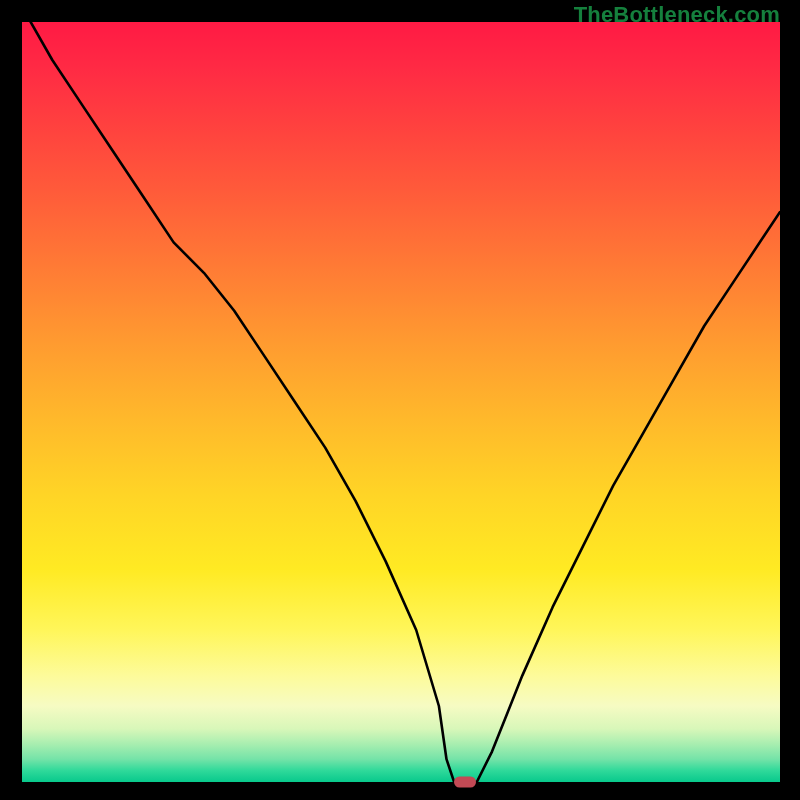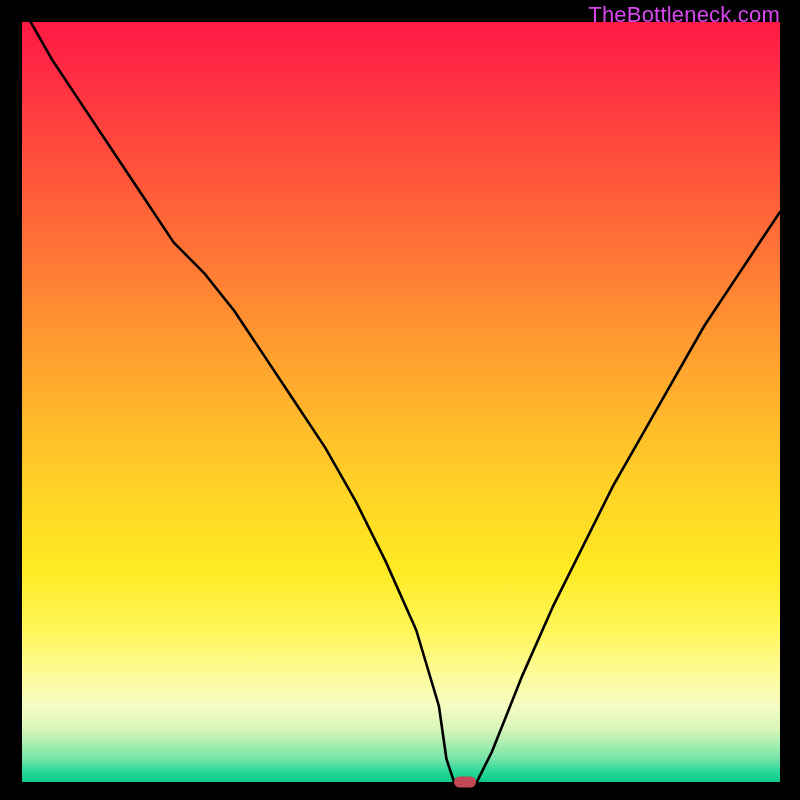--- a/index.html
+++ b/index.html
@@ -42,24 +42,24 @@
       #a8eeb0 95%,
       #74e3a8 97%,
       #2fd99a 98.5%,
       #08c98c 100%
     );
   }
   .watermark {
     position: absolute;
     top: 2px;
     right: 20px;
-    color: #d946ef;
+    color: #15803d;
     font-size: 22px;
     letter-spacing: 0.2px;
-    font-weight: 400;
+    font-weight: 700;
     user-select: none;
   }
   svg.curve {
     position: absolute;
     left: 0;
     top: 0;
     width: 758px;
     height: 760px;
   }
   .marker {

